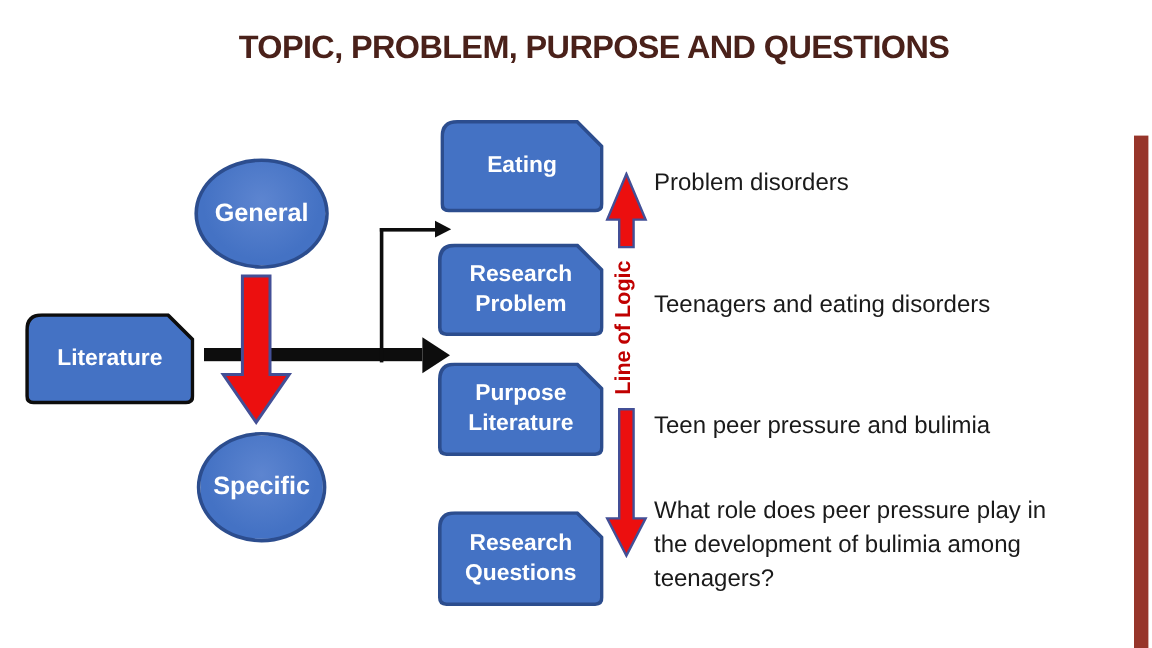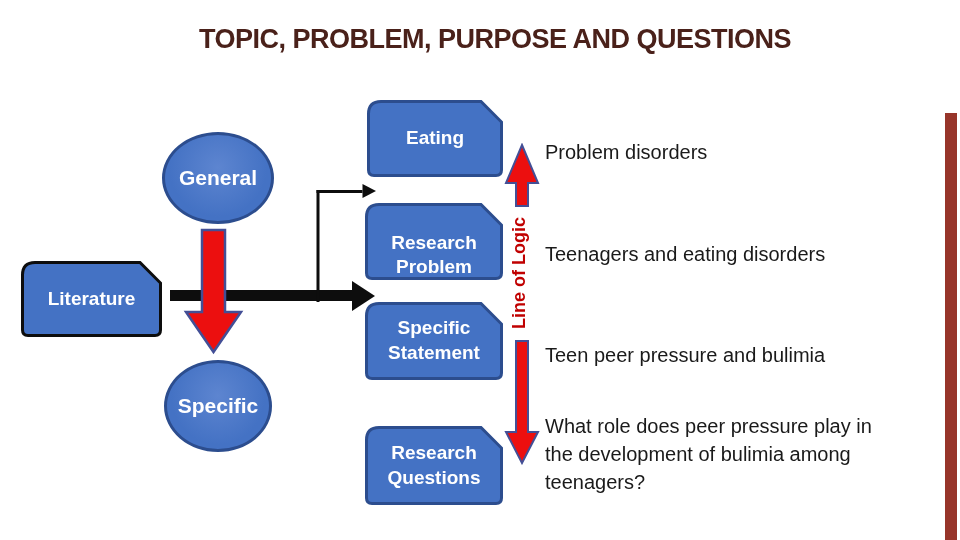--- a/index.html
+++ b/index.html
@@ -17,21 +17,21 @@
   .snipbox{
     display:flex;align-items:center;justify-content:center;
     text-align:center;
   }
   .snipbox .shape-bg{position:absolute;left:0;top:0;}
   .snipbox .lbl{
     position:relative;z-index:2;color:#ffffff;font-weight:bold;
     font-size:19px;line-height:1.3;padding:0 10px;
   }
   #box-topic{left:367px;top:100px;width:136px;height:77px;}
-  #box-problem{left:365px;top:203px;width:138px;height:77px;align-items:flex-end;}
+  #box-problem{left:365px;top:203px;width:138px;height:77px;}
   #box-purpose{left:365px;top:302px;width:138px;height:78px;}
   #box-questions{left:365px;top:426px;width:138px;height:79px;}
   #literature{left:21px;top:261px;width:141px;height:76px;border-radius:21px;}
   
   .ell{
     border-radius:50%;
     background:radial-gradient(ellipse at 50% 38%, #5d85d0 0%, var(--shape-fill,#4472c4) 65%);
     border:3px solid var(--shape-border,#2c4d8e);
     display:flex;align-items:center;justify-content:center;
     color:#fff;font-weight:bold;font-size:21px;
@@ -94,21 +94,21 @@
              Q 1.5 75.5 1.5 70 L 1.5 14 Q 1.5 1.5 14 1.5 Z" style="fill: var(--shape-fill,#4472c4); stroke: var(--shape-border,#2c4d8e); stroke-width: 3;"></path>
       </svg>
     <span class="lbl">Research Problem</span>
   </div>
   <div class="abs snipbox" id="box-purpose">
       <svg width="138" height="78" class="shape-bg">
         <path d="M 14 1.5 L 116 1.5 L 136.5 22 L 136.5 71
              Q 136.5 76.5 131 76.5 L 7 76.5
              Q 1.5 76.5 1.5 71 L 1.5 14 Q 1.5 1.5 14 1.5 Z" style="fill: var(--shape-fill,#4472c4); stroke: var(--shape-border,#2c4d8e); stroke-width: 3;"></path>
       </svg>
-    <span class="lbl">Specific Statement</span>
+    <span class="lbl">Purpose Literature</span>
   </div>
   <div class="abs snipbox" id="box-questions">
       <svg width="138" height="79" class="shape-bg">
         <path d="M 14 1.5 L 116 1.5 L 136.5 22 L 136.5 72
              Q 136.5 77.5 131 77.5 L 7 77.5
              Q 1.5 77.5 1.5 72 L 1.5 14 Q 1.5 1.5 14 1.5 Z" style="fill: var(--shape-fill,#4472c4); stroke: var(--shape-border,#2c4d8e); stroke-width: 3;"></path>
       </svg>
     <span class="lbl">Research Questions</span>
   </div>
 

